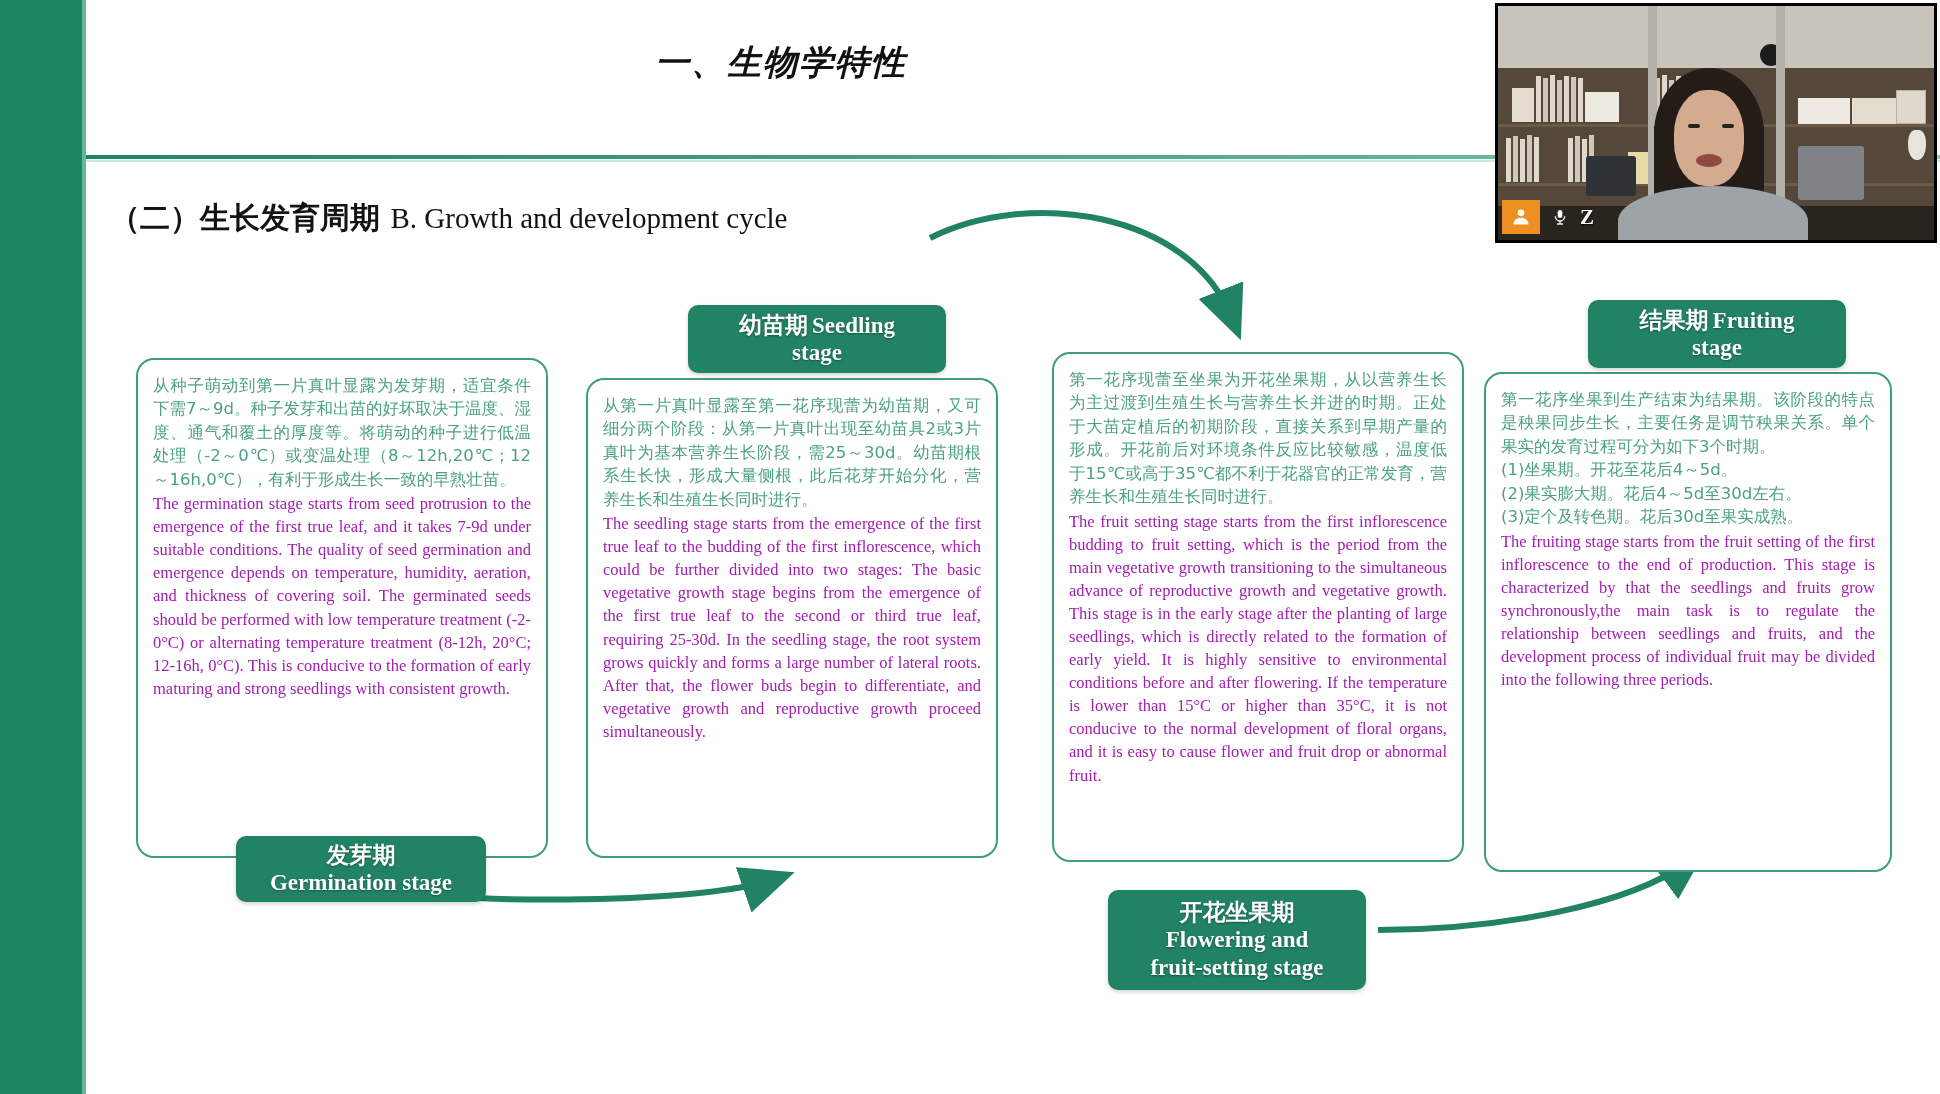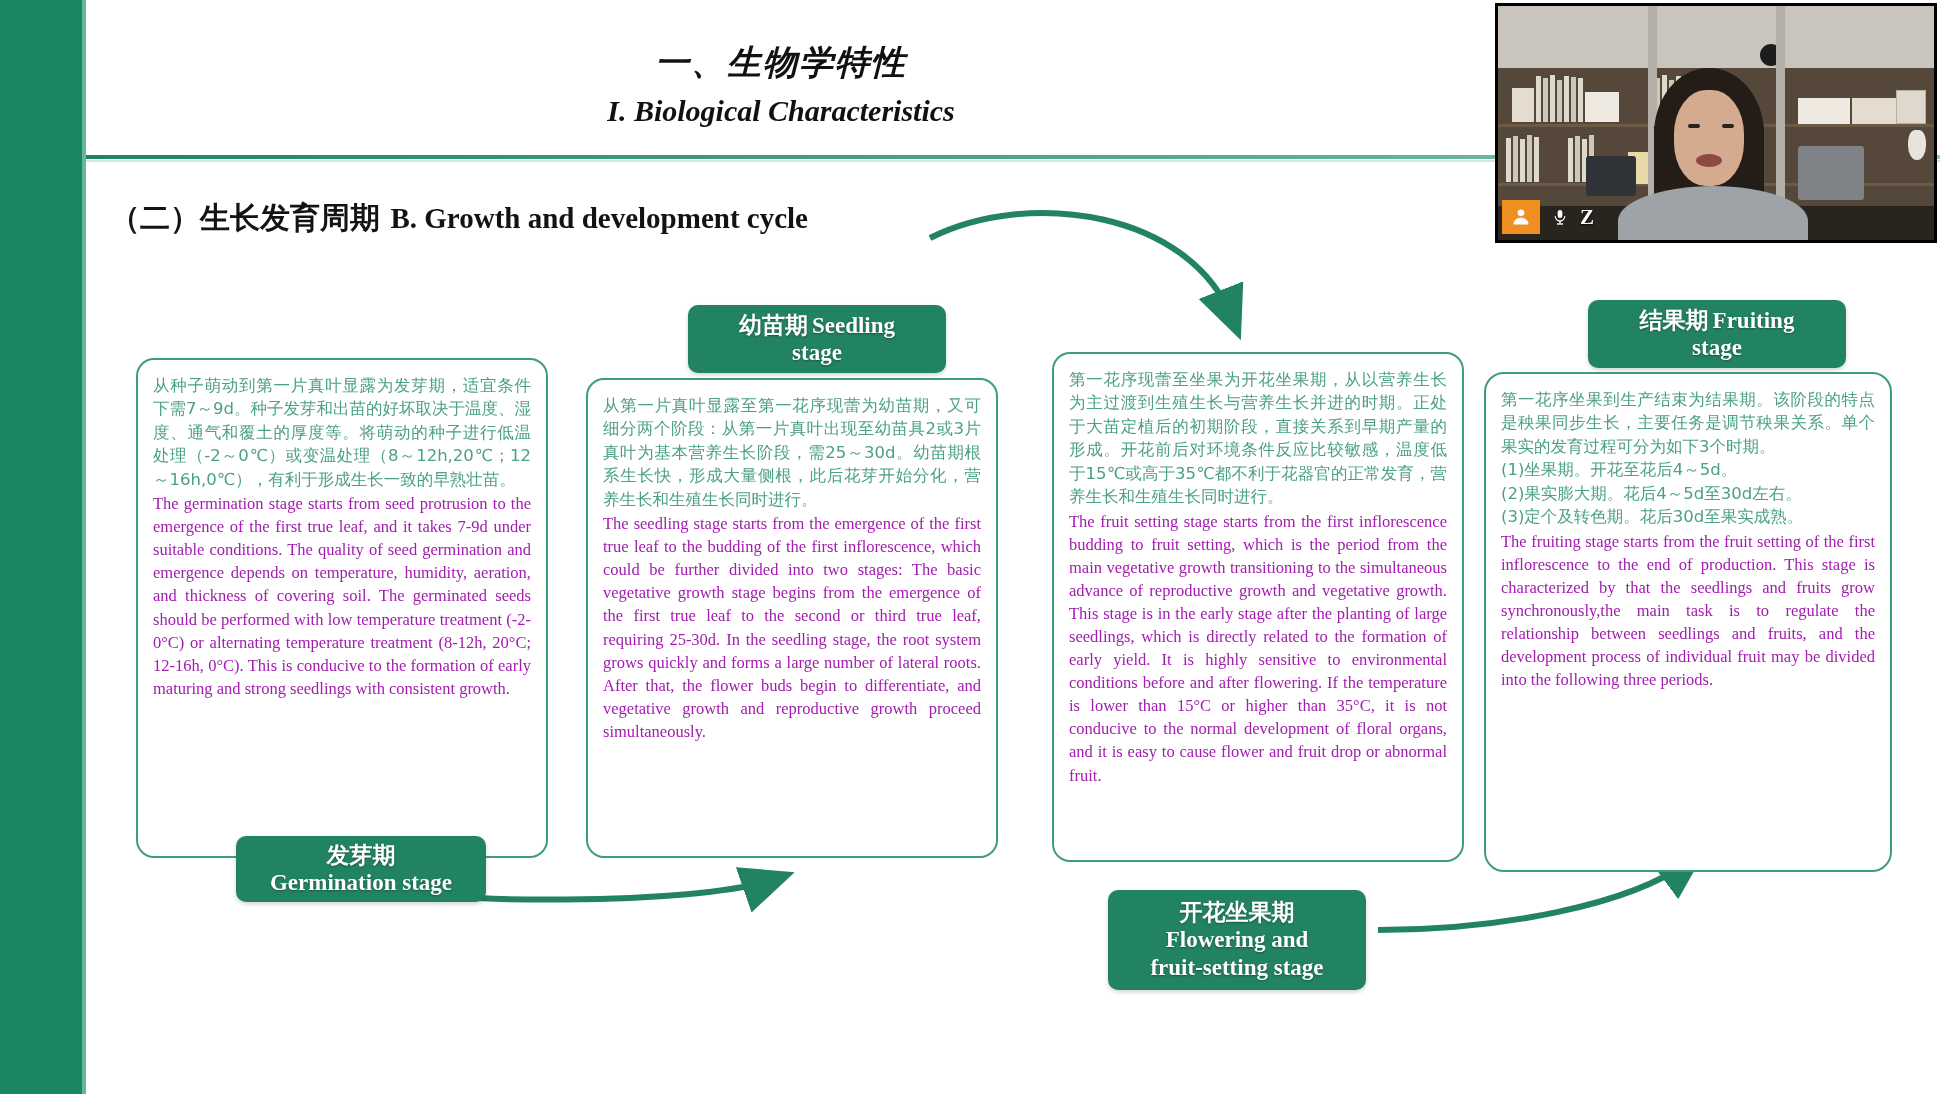--- a/index.html
+++ b/index.html
@@ -53,21 +53,21 @@
   }
   
   .subtitle{
     position:absolute;left:110px;top:198px;
     font-family:"DejaVu Sans","Liberation Sans",sans-serif;
     font-weight:bold;font-size:30px;color:#131313;
     white-space:nowrap;
   }
   .subtitle .en{
     font-family:"Liberation Serif","DejaVu Serif",serif;
-    font-weight:bold;font-size:29px;
+    font-weight:normal;font-size:29px;
   }
   
   .card{
     position:absolute;
     box-sizing:border-box;
     border:2px solid #3f9c7d;
     border-radius:18px;
     background:#fff;
     padding:14px 15px 10px 15px;
     color:#3f9c7d;
@@ -84,21 +84,21 @@
   .card .en{
     font-family:"Liberation Serif","DejaVu Serif",serif;
     font-size:16.5px;line-height:1.40;
     text-align:justify;text-align-last:left;
     color:#a21caf;
     margin-top:1px;
   }
   #card1{left:136px;top:358px;width:412px;height:500px;}
   #card2{left:586px;top:378px;width:412px;height:480px;}
   #card3{left:1052px;top:352px;width:412px;height:510px;}
-  #card4{left:1484px;top:372px;width:408px;height:500px;border-radius:20px;}
+  #card4{left:1484px;top:372px;width:408px;height:500px;}
 
   
   .pill{
     position:absolute;
     background:#228264;
     border-radius:10px;
     color:#fff;
     text-align:center;
     box-sizing:border-box;
     display:flex;flex-direction:column;justify-content:center;align-items:center;
@@ -178,21 +178,20 @@
 </head>
 <body>
 
 <div id="slide">
 
   <div class="left-bar"></div>
   <div class="left-bar-hl"></div>
 
   <div class="header">
     <div class="title-cn">一、生物学特性</div>
-    <div class="title-en">I. Biological Characteristics</div>
   </div>
   <div class="header-rule"></div>
   <div class="header-rule2"></div>
 
   <div class="subtitle">
     <span>（二）生长发育周期 </span><span class="en">B. Growth and development cycle</span>
   </div>
 
   <svg id="arrows" viewBox="0 0 1940 1094">
     <defs>

